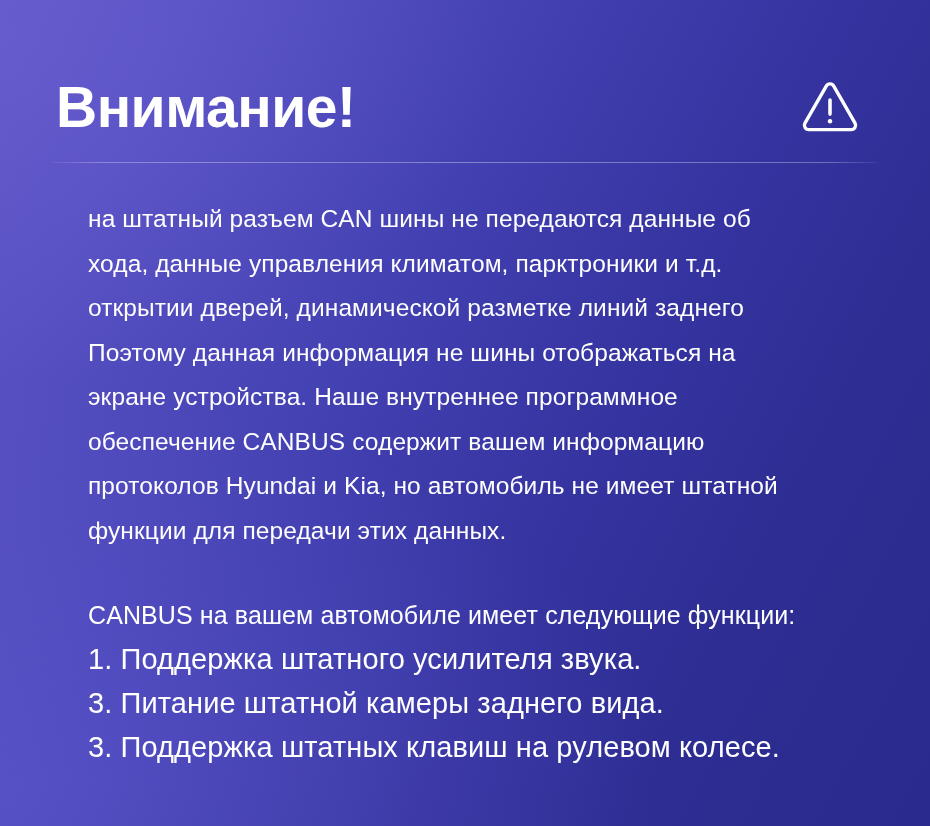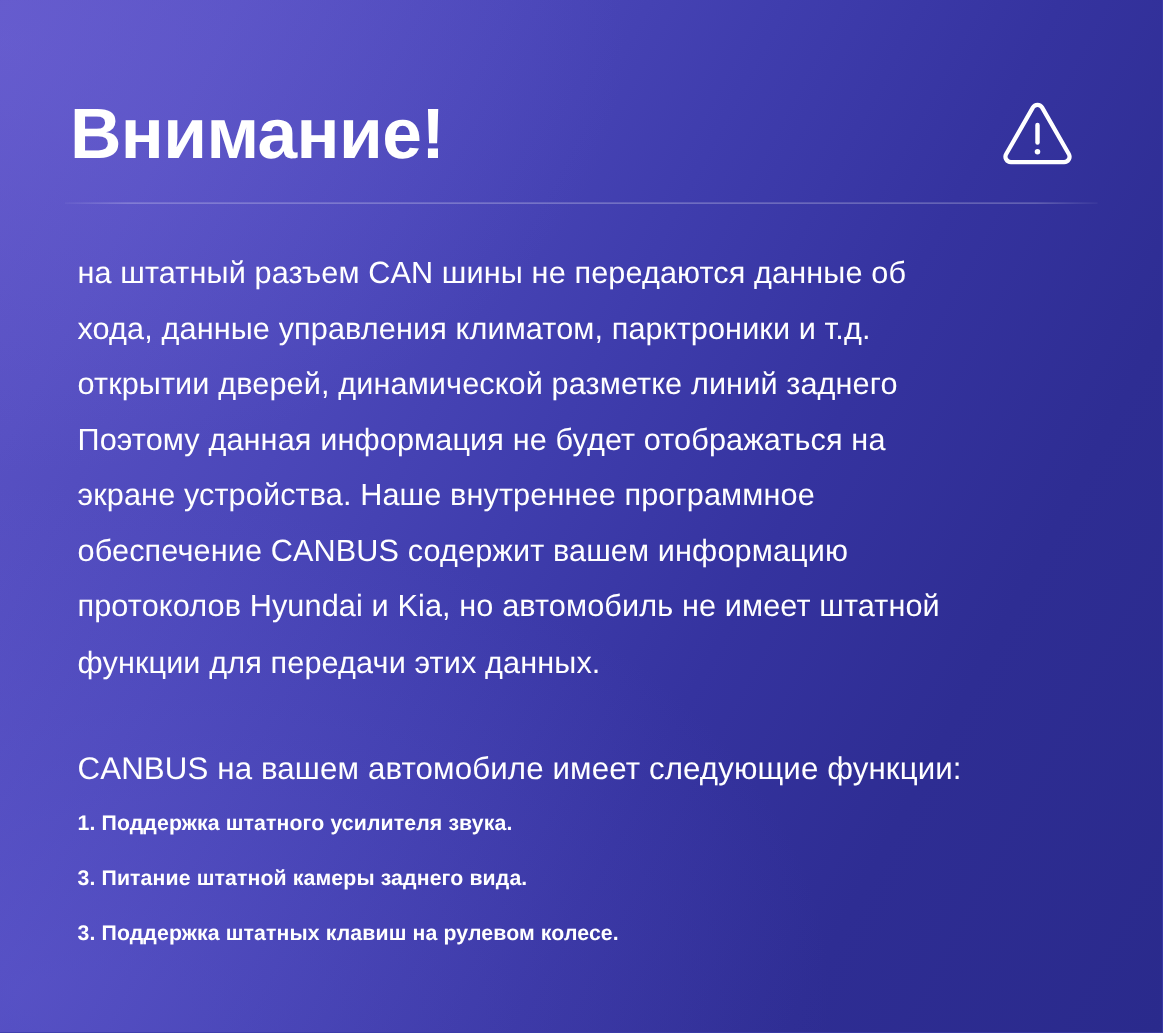--- a/index.html
+++ b/index.html
@@ -81,20 +81,21 @@
        rgba(255,255,255,0.05) 0%,
        rgba(255,255,255,0.30) 6%,
        rgba(255,255,255,0.34) 50%,
        rgba(255,255,255,0.30) 94%,
        rgba(255,255,255,0.05) 100%);
   }
 
   
   .content {
     padding: 34px 72px 0 62px;
+    margin-left: 26px;
   }
 
   .para {
     color: #ffffff;
     font-size: 24.5px;
     line-height: 44.5px;
     font-weight: 400;
     letter-spacing: 0.1px;
   }
   .para .ln { display: block; white-space: nowrap; }
@@ -106,23 +107,23 @@
     font-size: 25px;
     line-height: 44px;
     font-weight: 400;
     letter-spacing: 0.1px;
     white-space: nowrap;
   }
 
   .list { list-style: none; }
   .list li {
     color: #ffffff;
-    font-size: 17px;
+    font-size: 29px;
     line-height: 44px;
-    font-weight: 700;
+    font-weight: 400;
     letter-spacing: 0.1px;
     white-space: nowrap;
   }
 </style>
 </head>
 <body>
 
 <div class="banner">
 
   <div class="header">
@@ -138,21 +139,21 @@
   </div>
 
   <div class="divider"></div>
 
   <div class="content">
 
     <div class="para">
       <span class="ln">на штатный разъем CAN шины не передаются данные об</span>
       <span class="ln">хода, данные управления климатом, парктроники и т.д.</span>
       <span class="ln">открытии дверей, динамической разметке линий заднего</span>
-      <span class="ln">Поэтому данная информация не будет отображаться на</span>
+      <span class="ln">Поэтому данная информация не шины отображаться на</span>
       <span class="ln">экране устройства. Наше внутреннее программное</span>
       <span class="ln">обеспечение CANBUS содержит вашем информацию</span>
       <span class="ln">протоколов Hyundai и Kia, но автомобиль не имеет штатной</span>
       <span class="ln">функции для передачи этих данных.</span>
     </div>
 
     <div class="section-two">
       <div class="lead">CANBUS на вашем автомобиле имеет следующие функции:</div>
 
       <ul class="list">

